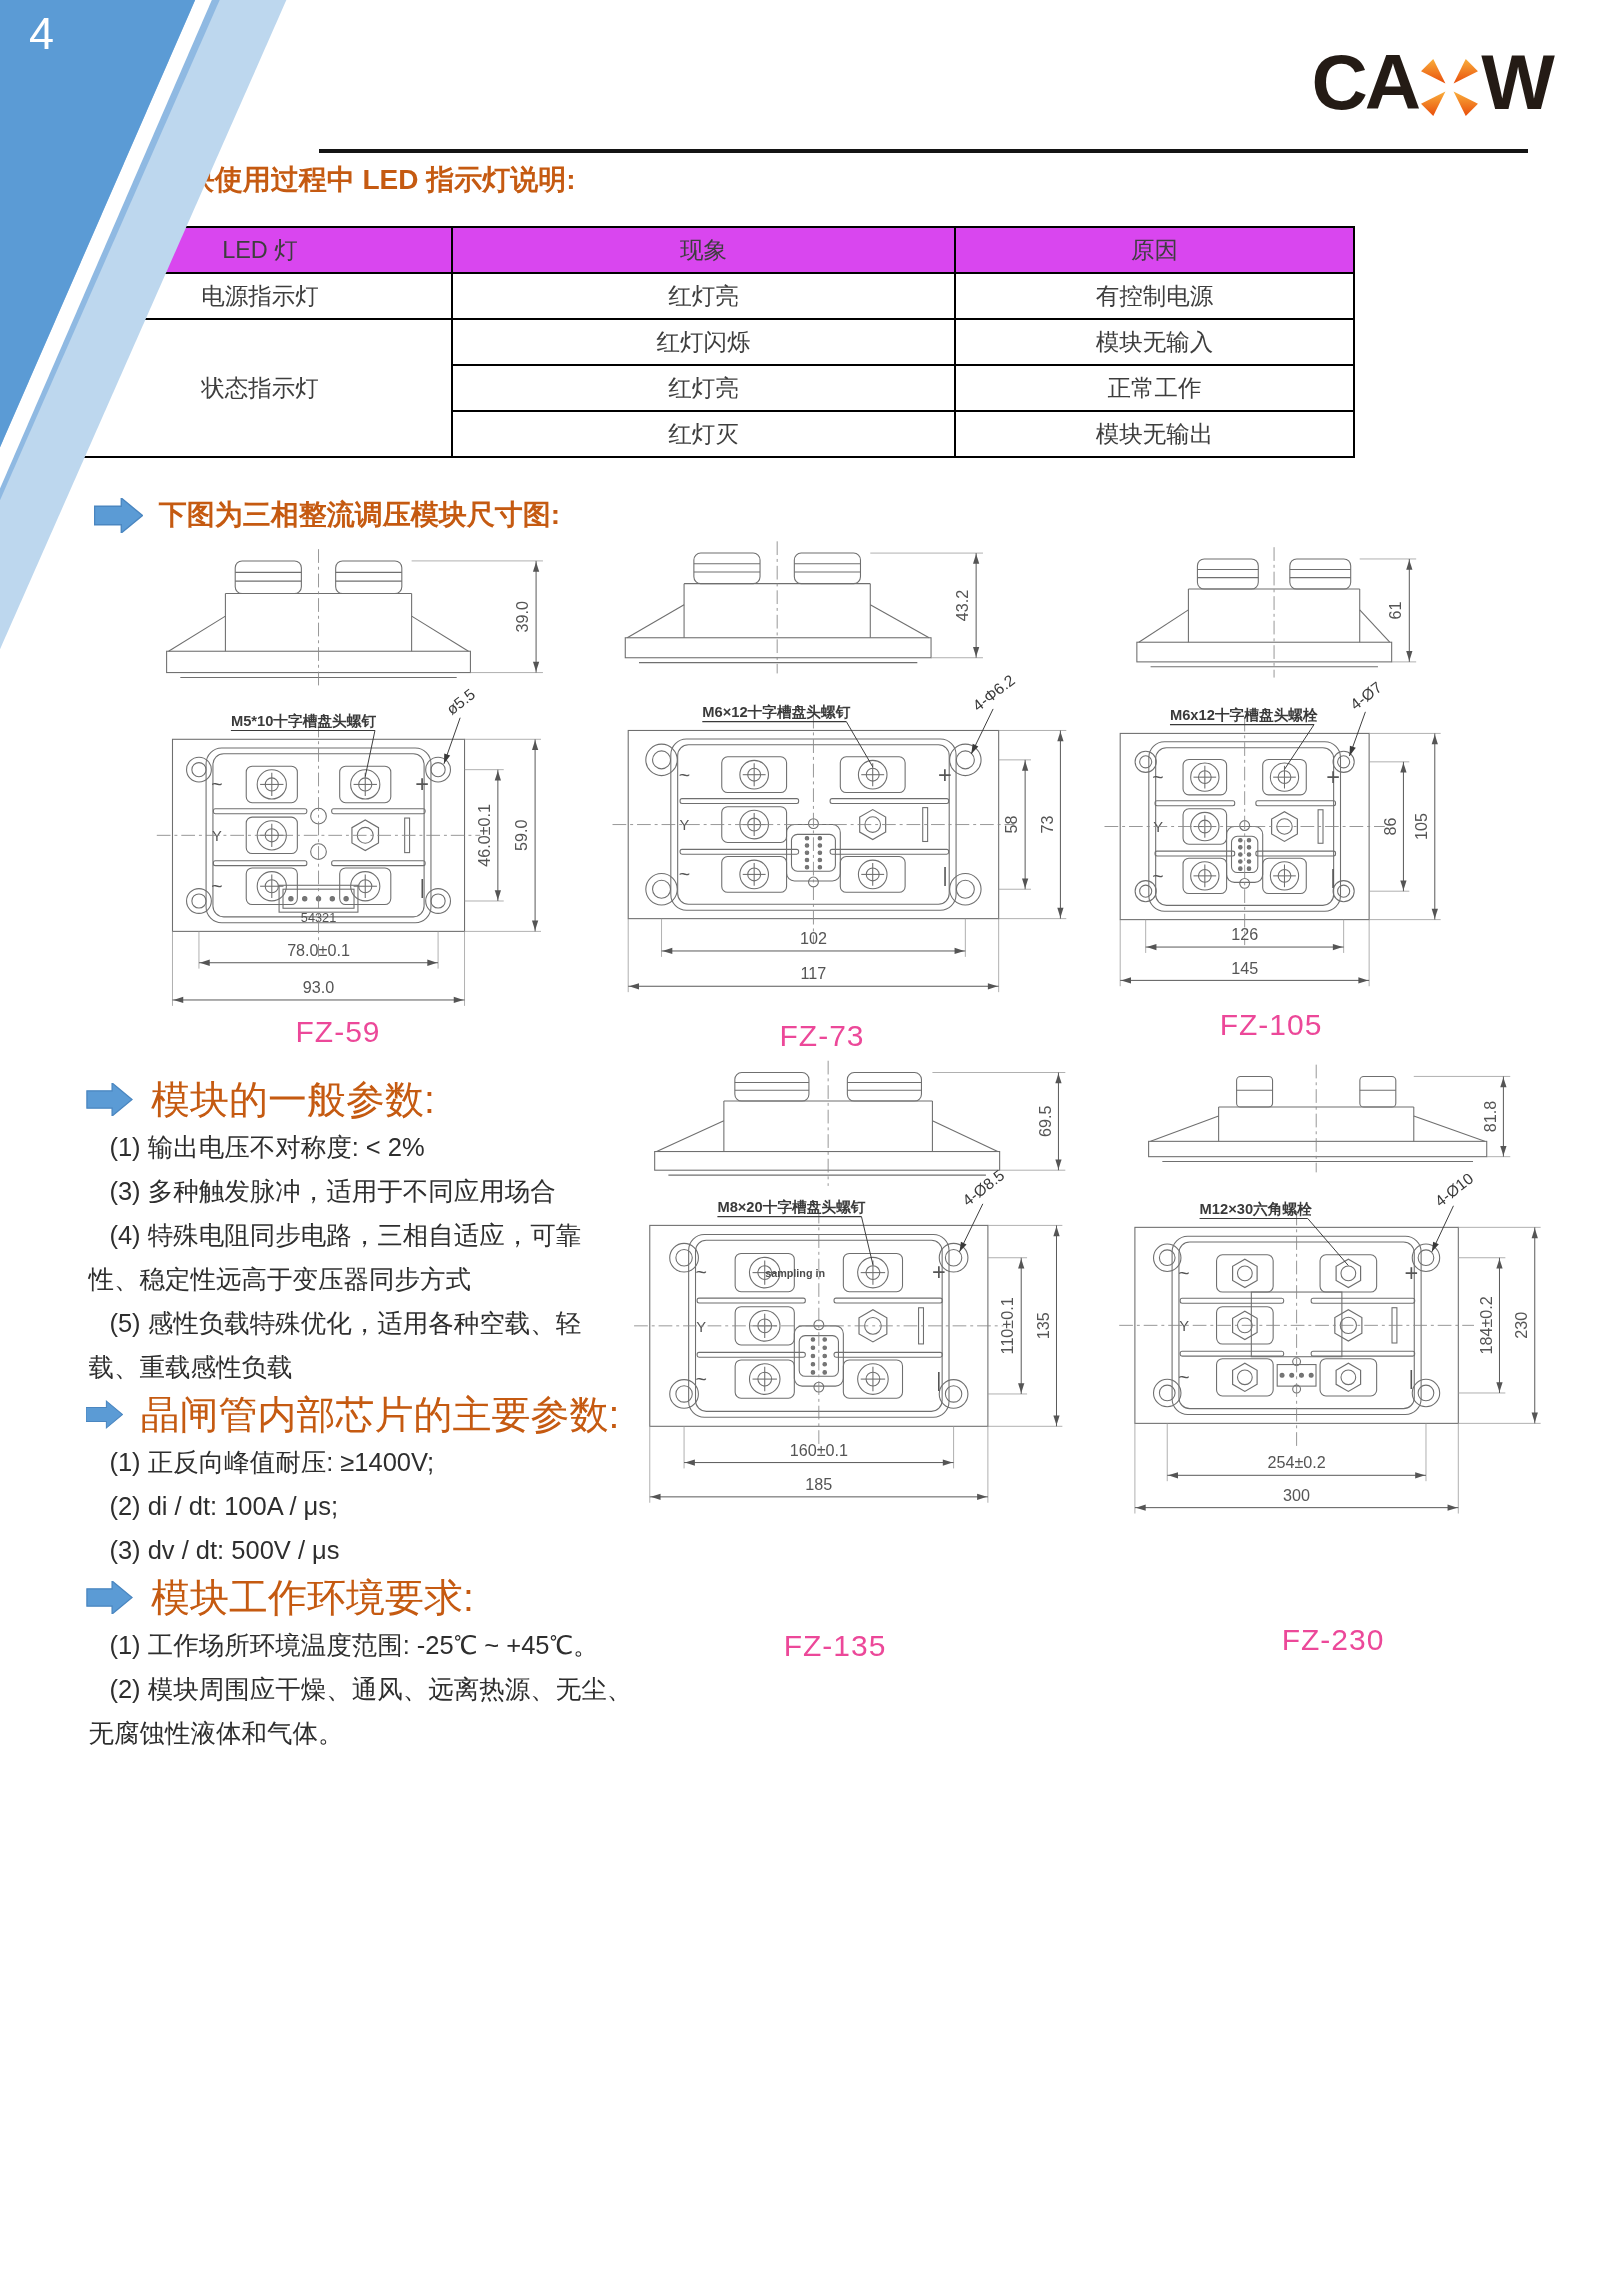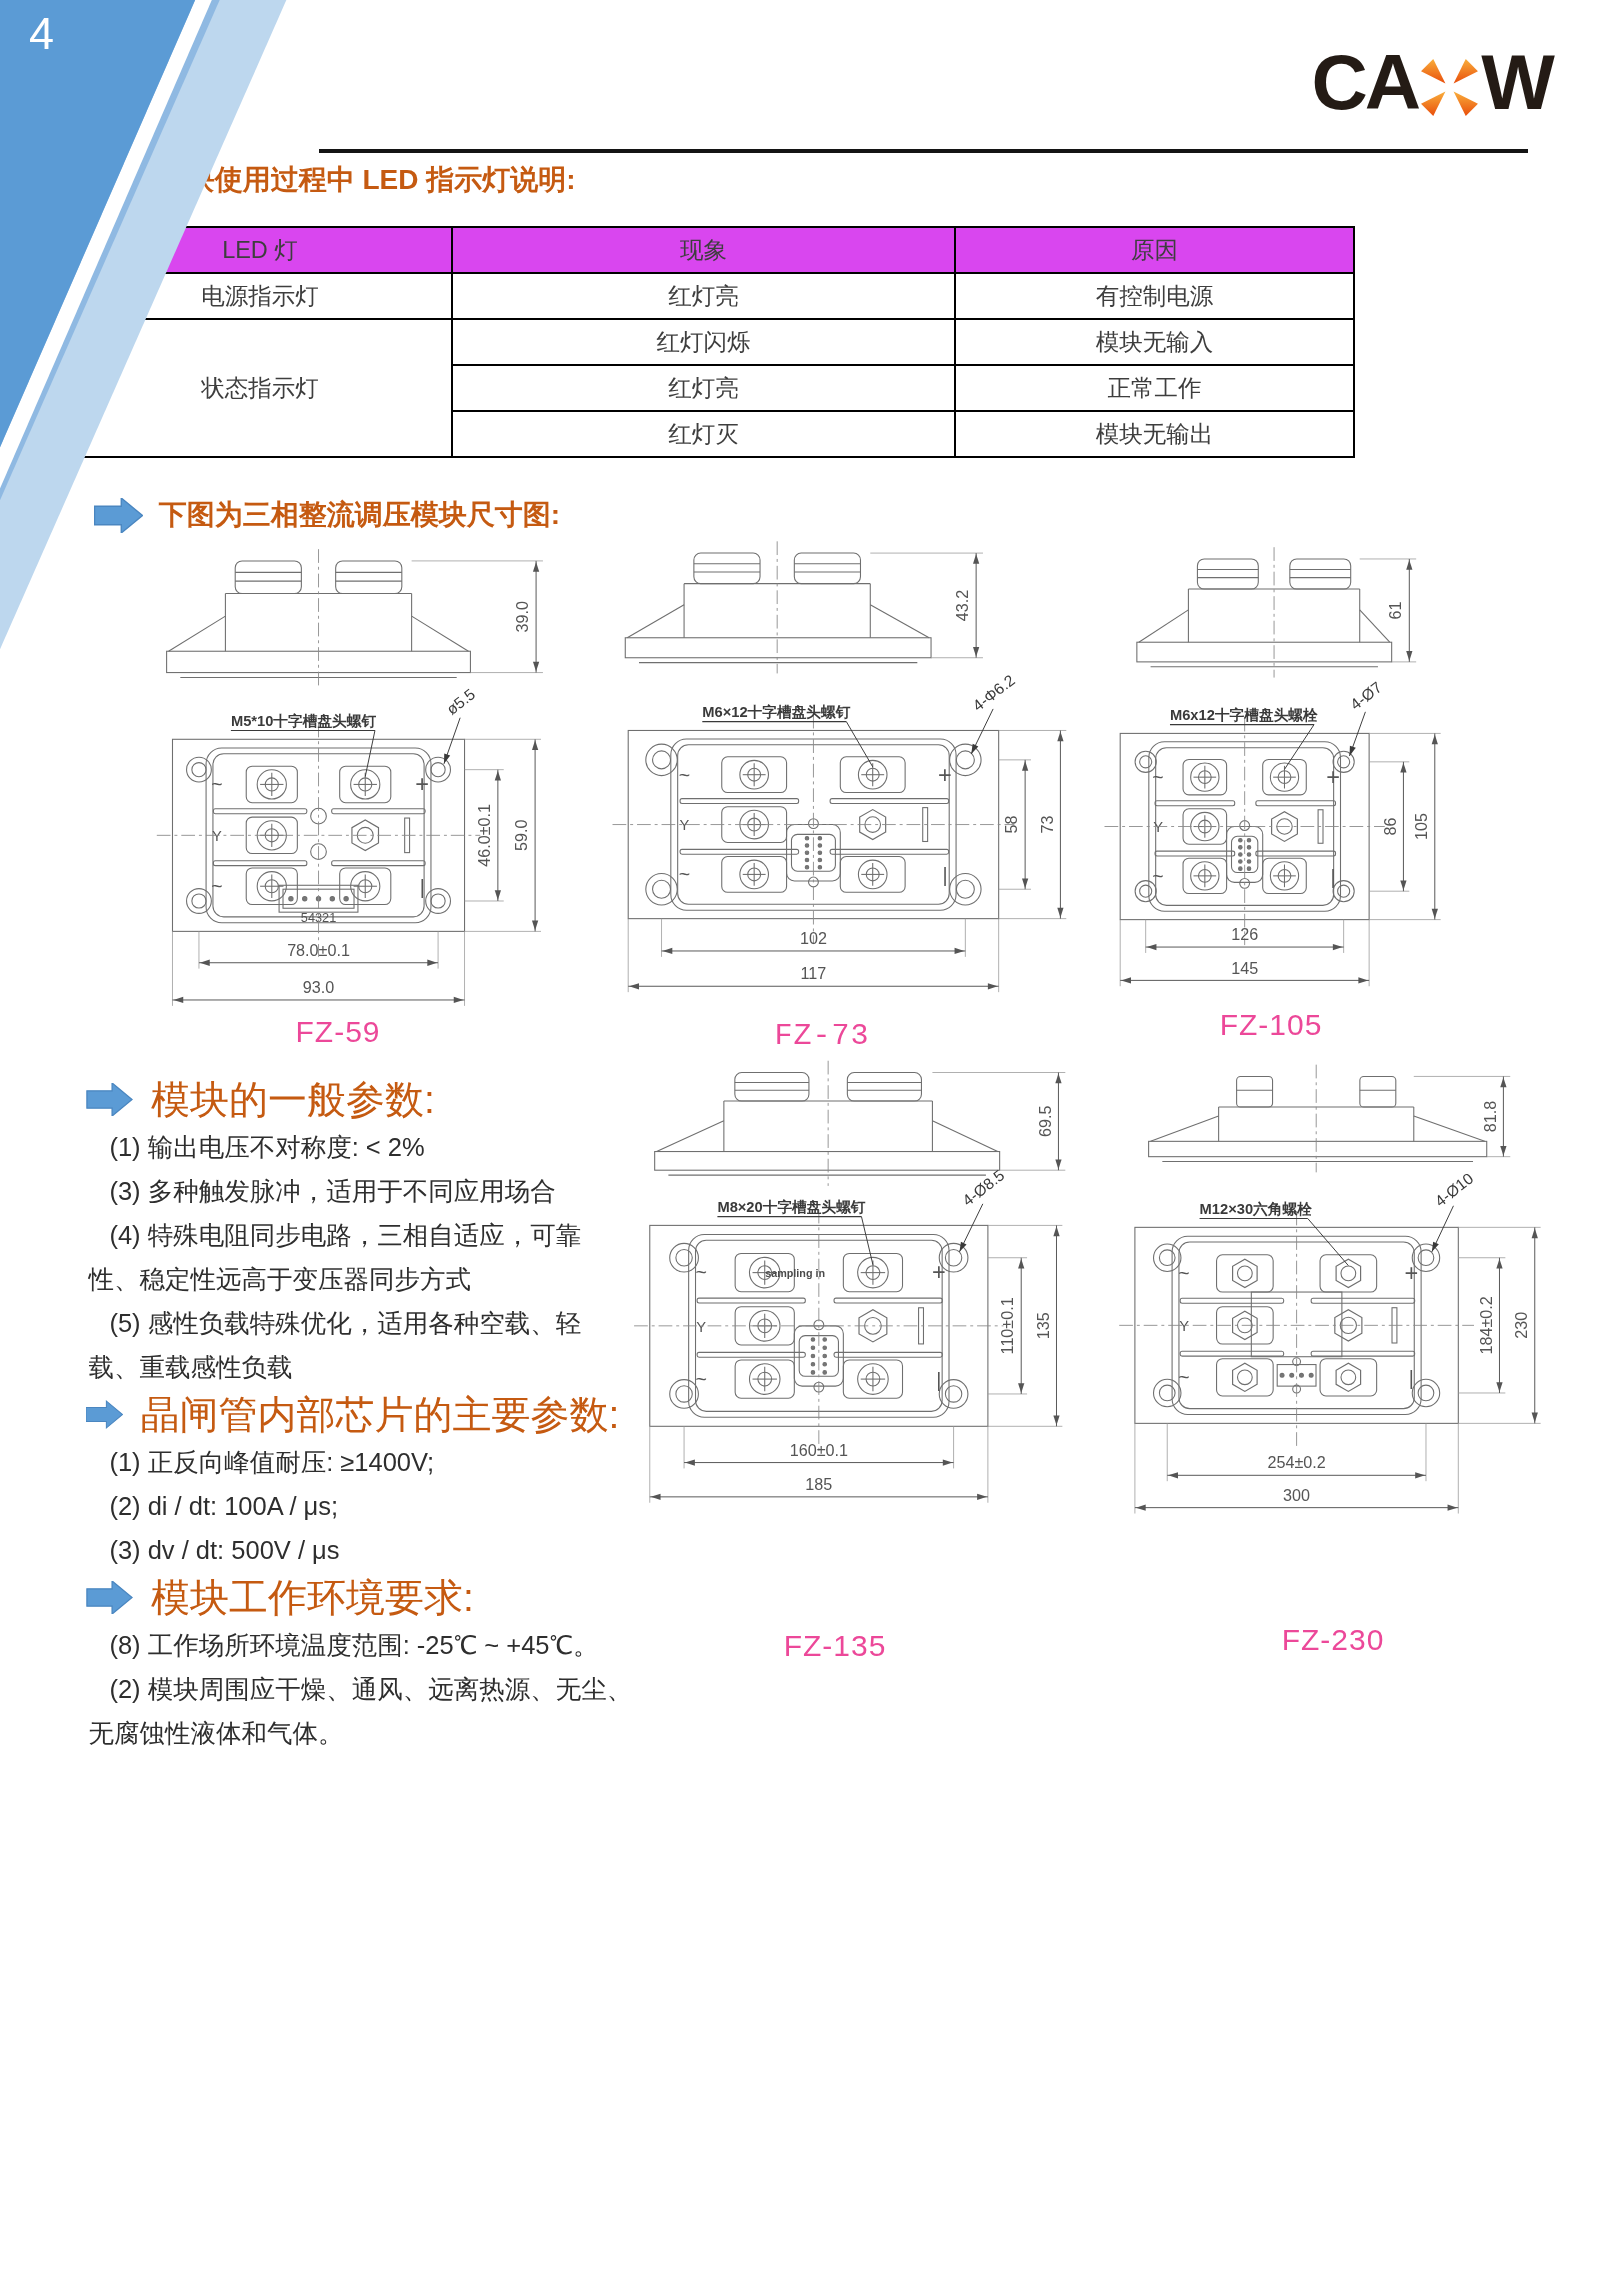--- a/index.html
+++ b/index.html
@@ -656,21 +656,21 @@
       <polygon points="0,0 -10,3.2 -10,-3.2" fill="#555" transform="translate(1530,1284) rotate(-90)"></polygon>
       <polygon points="0,0 -10,3.2 -10,-3.2" fill="#555" transform="translate(1530,1420) rotate(90)"></polygon>
       <text x="0" y="0" fill="#555" font-size="16.5" font-family="&quot;Liberation Sans&quot;,sans-serif" text-anchor="middle" transform="translate(1522,1352) rotate(-90)">184±0.2</text>
       <line x1="1566" y1="1252" x2="1566" y2="1452" stroke="#555" stroke-width="1"></line>
       <polygon points="0,0 -10,3.2 -10,-3.2" fill="#555" transform="translate(1566,1253) rotate(-90)"></polygon>
       <polygon points="0,0 -10,3.2 -10,-3.2" fill="#555" transform="translate(1566,1451) rotate(90)"></polygon>
       <text x="0" y="0" fill="#555" font-size="16.5" font-family="&quot;Liberation Sans&quot;,sans-serif" text-anchor="middle" transform="translate(1558,1352) rotate(-90)">230</text>
     </svg>
 
   <div class="mod-cap" style="left:338px;top:1015px;">FZ-59</div>
-  <div class="mod-cap" style="left:822px;top:1019px;font-family:Liberation Mono, monospace;">FZ-73</div>
+  <div class="mod-cap" style="left:822px;top:1019px;">FZ-73</div>
   <div class="mod-cap" style="left:1271px;top:1008px;">FZ-105</div>
   <div class="mod-cap" style="left:835px;top:1629px;">FZ-135</div>
   <div class="mod-cap" style="left:1333px;top:1623px;">FZ-230</div>
 
   <div id="left-col">
       <div class="blk-head">
         <svg class="hd-arrow" width="47" height="33" viewBox="0 0 52 38">
       <polygon points="0,9 29,9 29,0 52,19 29,38 29,29 0,29" fill="#5b9bd5" stroke="#4a86c0" stroke-width="1.5"></polygon>
     </svg>
         <span>模块的一般参数:</span>
@@ -689,19 +689,19 @@
       </div>
       <div class="pline ind">(1) 正反向峰值耐压: ≥1400V;</div>
       <div class="pline ind">(2) di / dt: 100A / μs;</div>
       <div class="pline ind">(3) dv / dt: 500V / μs</div>
       <div class="blk-head">
         <svg class="hd-arrow" width="47" height="33" viewBox="0 0 52 38">
       <polygon points="0,9 29,9 29,0 52,19 29,38 29,29 0,29" fill="#5b9bd5" stroke="#4a86c0" stroke-width="1.5"></polygon>
     </svg>
         <span>模块工作环境要求:</span>
       </div>
-      <div class="pline ind">(8) 工作场所环境温度范围: -25℃ ~ +45℃。</div>
+      <div class="pline ind">(1) 工作场所环境温度范围: -25℃ ~ +45℃。</div>
       <div class="pline ind">(2) 模块周围应干燥、通风、远离热源、无尘、</div>
       <div class="pline">无腐蚀性液体和气体。</div>
     </div>
 
 </div>
 
 
 </body></html>

